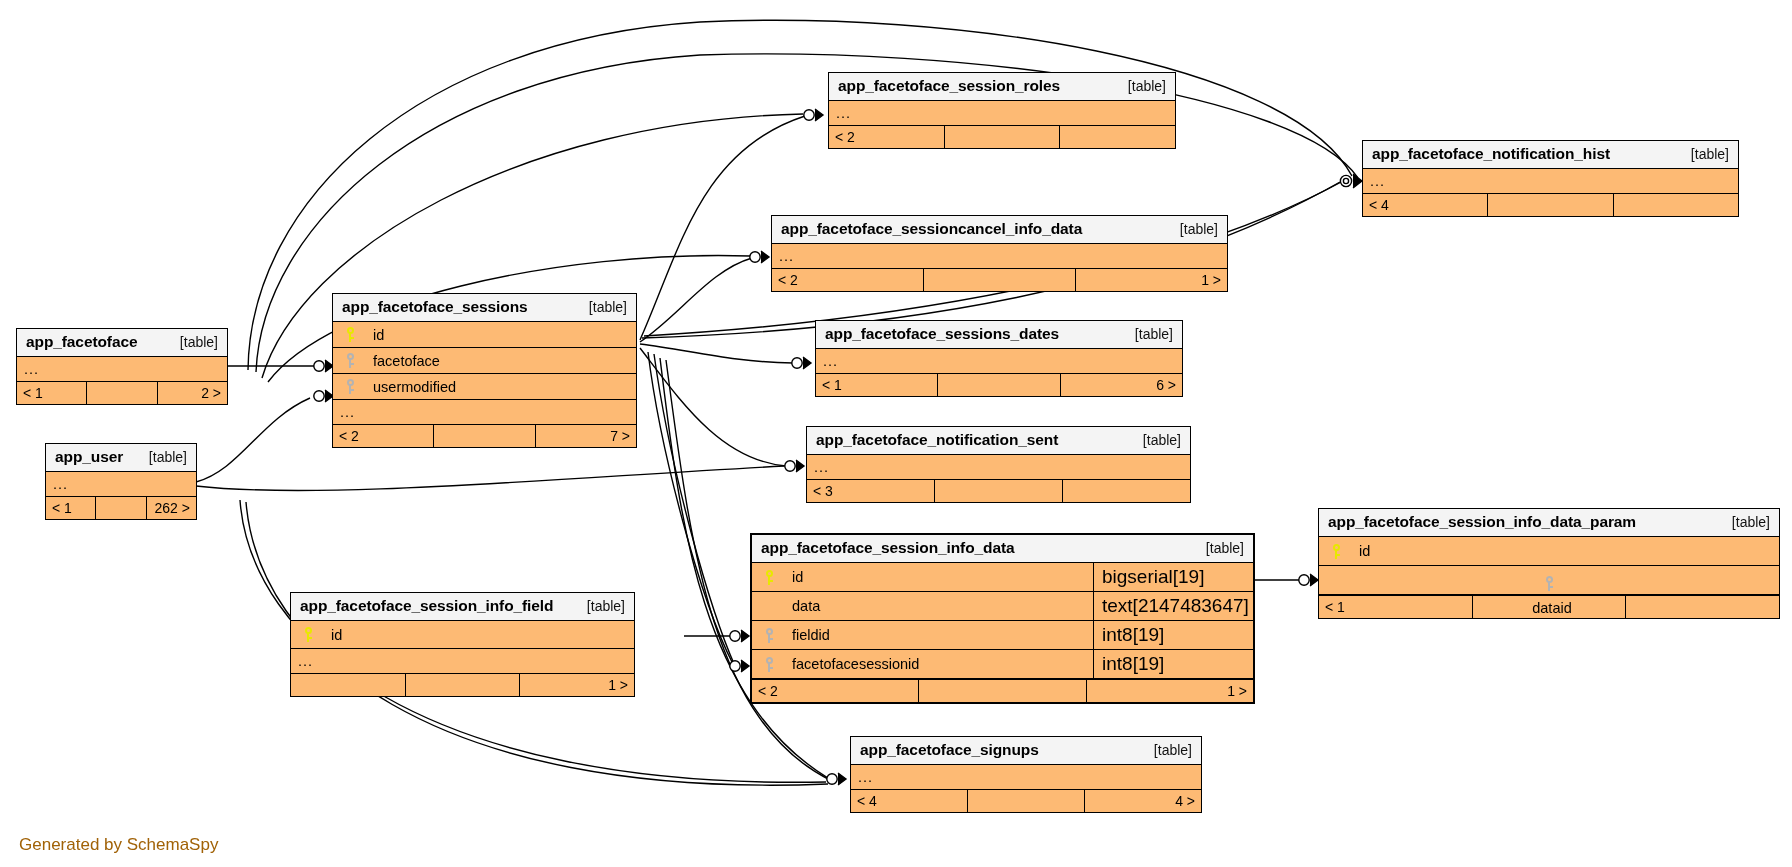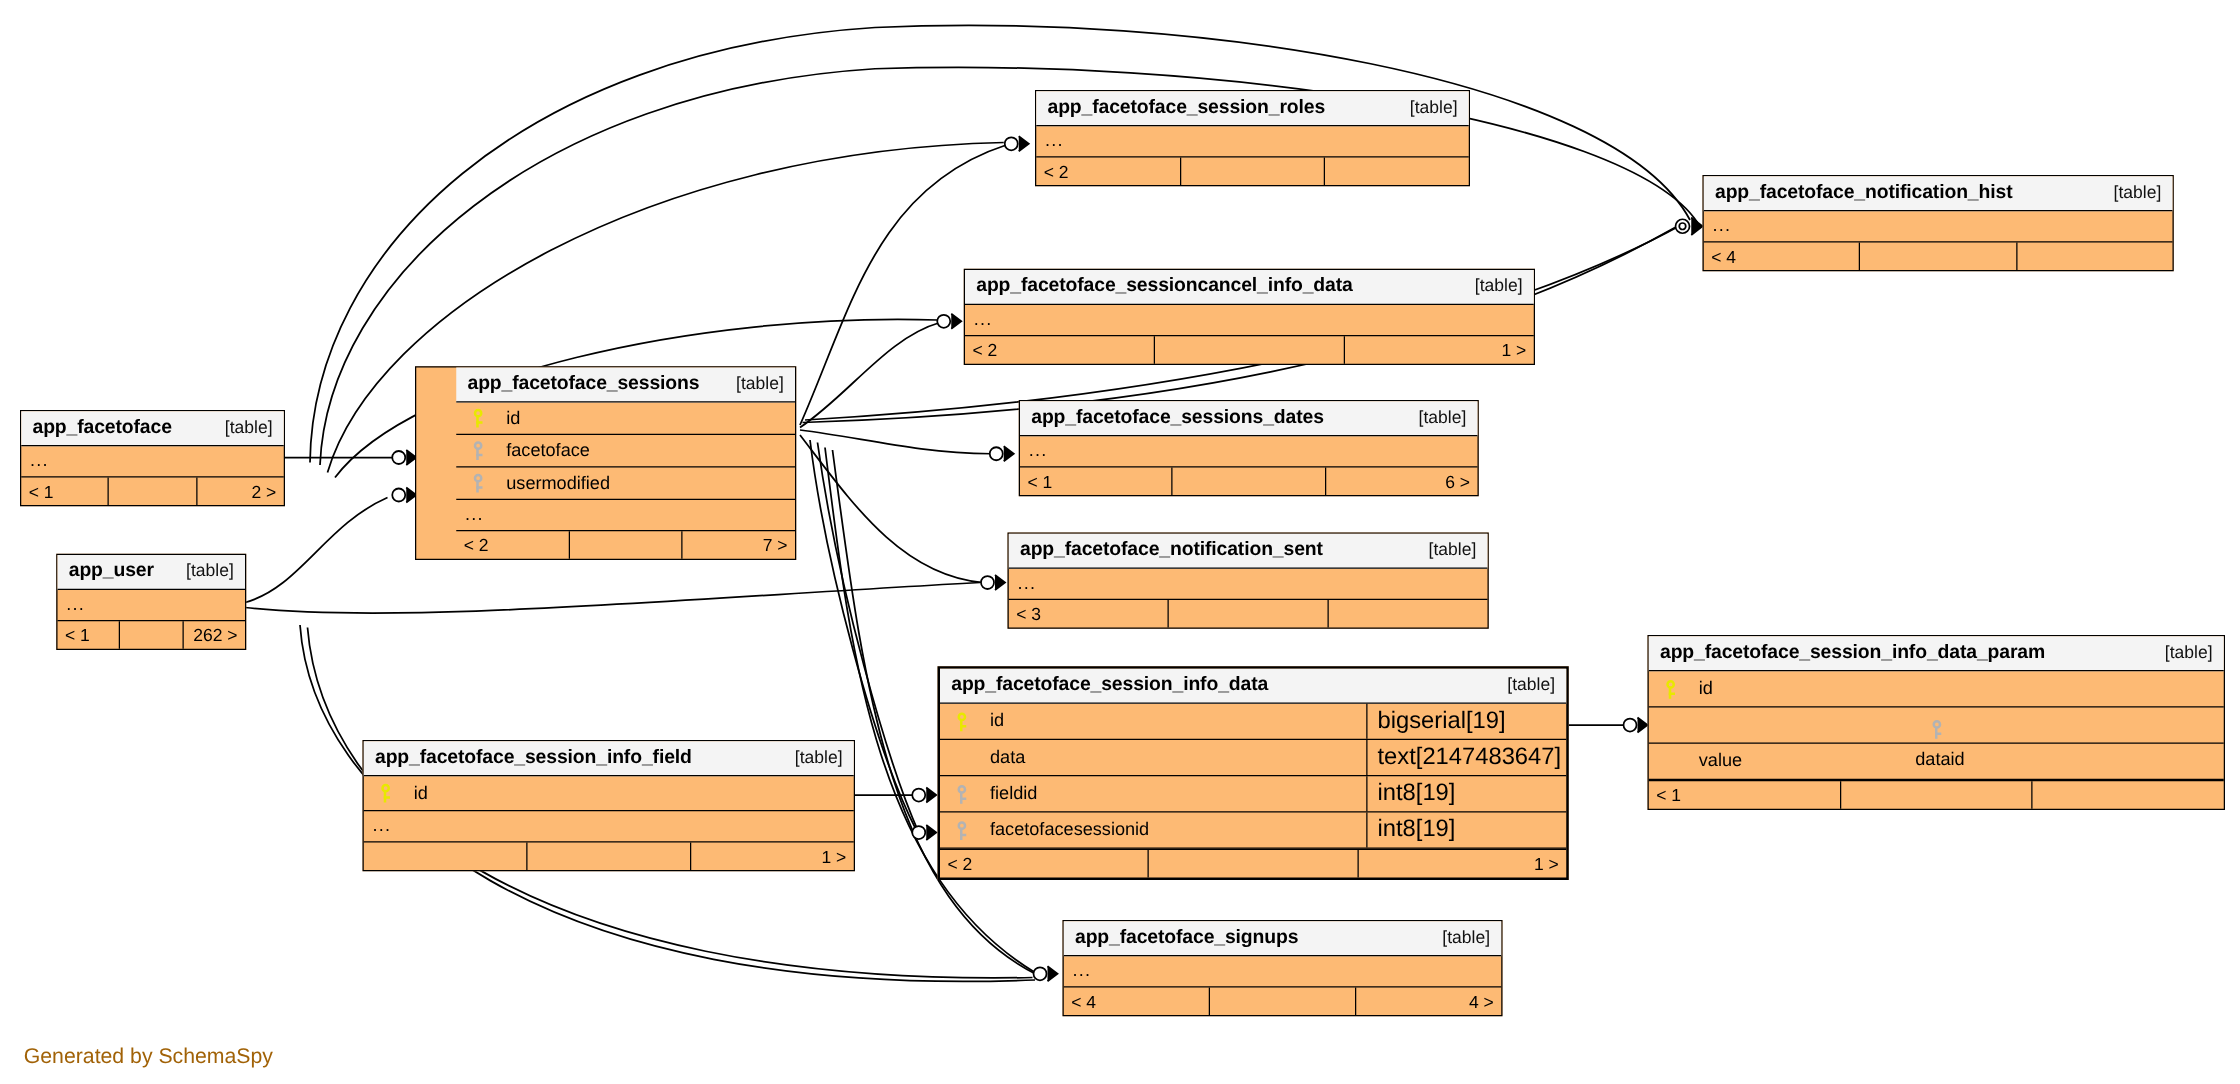--- a/index.html
+++ b/index.html
@@ -192,21 +192,21 @@
       <span class="tbl-tag">[table]</span>
     </div>
     <div class="ellipsis-row">...</div>
     <div class="foot-row">
       <div class="foot-cell foot-left">&lt; 1</div>
       <div class="foot-cell"></div>
       <div class="foot-cell foot-right">262 &gt;</div>
     </div>
   </div>
 
-  <div class="table-node" style="left:332px;top:293px;width:305px;padding-left:32px;">
+  <div class="table-node" style="left:332px;top:293px;width:305px;">
     <div class="tbl-title">
       <span class="tbl-name">app_facetoface_sessions</span>
       <span class="tbl-tag">[table]</span>
     </div>
     <div class="col-row">
       <span class="col-key">
           <span class="key key-pk">
             <i></i>
             <b></b>
             <s></s>
@@ -375,32 +375,28 @@
     <div class="col-row" style="height:29px;flex-direction:column;">
       <span class="col-key">
           <span class="key key-fk">
             <i></i>
             <b></b>
             <s></s>
           </span>
         </span>
       <span class="col-name">dataid</span>
     </div>
-    <div class="col-row" style="height:29px;">
-      <span class="col-key"></span>
-      <span class="col-name">value</span>
-    </div>
     <div class="foot-row">
       <div class="foot-cell foot-left">&lt; 1</div>
       <div class="foot-cell"></div>
       <div class="foot-cell foot-right"></div>
     </div>
   </div>
 
-  <div class="table-node" style="left:290px;top:592px;width:394px;">
+  <div class="table-node" style="left:290px;top:592px;width:345px;">
     <div class="tbl-title">
       <span class="tbl-name">app_facetoface_session_info_field</span>
       <span class="tbl-tag">[table]</span>
     </div>
     <div class="col-row" style="height:28px;">
       <span class="col-key">
           <span class="key key-pk">
             <i></i>
             <b></b>
             <s></s>

